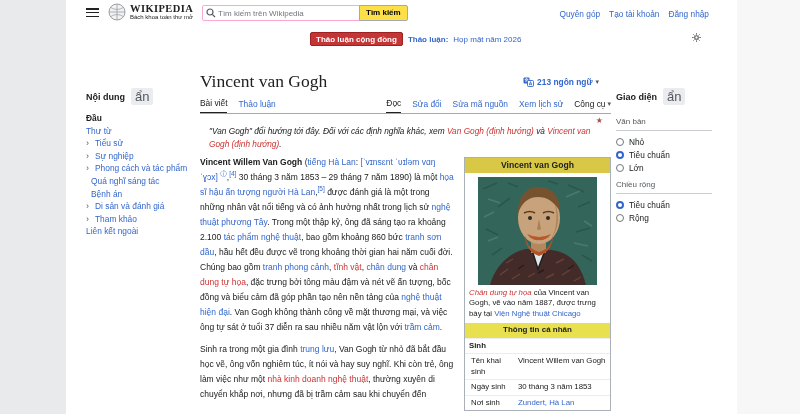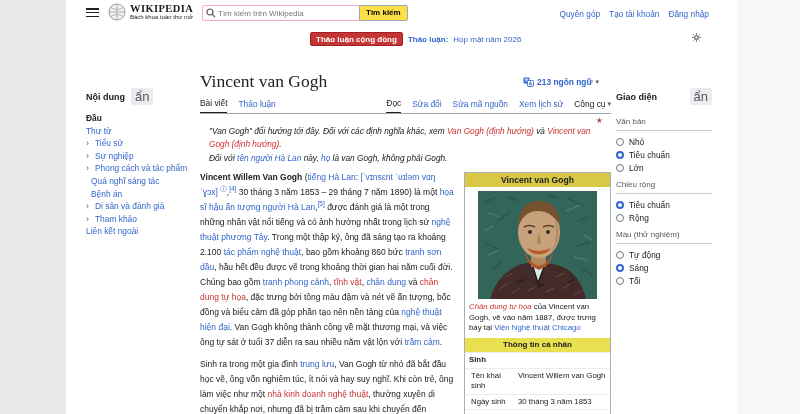--- a/index.html
+++ b/index.html
@@ -71,21 +71,21 @@
   .ib-caption{padding:1px 4px 4px;}
   .ib-sect{background:#e8e04e;font-weight:bold;text-align:center;font-size:8px;padding:2px 0;}
   .ib-group{font-weight:bold;padding:2px 4px;border-top:1px solid #eaecf0;}
   .ib-row{display:flex;border-top:1px solid #eaecf0;}
   .ib-row .lbl{flex:0 0 42px;padding:2px 2px 2px 6px;}
   .ib-row .val{flex:1;padding:2px 3px;}
   .ib-row .val.link{color:#3366cc;cursor:pointer;}
 
   
   .appearance{position:absolute;left:550px;top:88px;width:96px;font-size:8.3px;}
-  .ap-head{display:flex;align-items:center;gap:6px;margin-bottom:6px;justify-content:space-between;}
+  .ap-head{display:flex;align-items:center;gap:6px;margin-bottom:6px;}
   .ap-title{font-weight:bold;font-size:9px;}
   .ap-group-label{color:#54595d;font-size:8px;padding:6px 0 4px;border-bottom:1px solid #c8ccd1;margin-bottom:4px;}
   .ap-opt{display:flex;align-items:center;gap:5px;height:13px;cursor:pointer;}
   .radio{width:8px;height:8px;box-sizing:border-box;border:1px solid #72777d;border-radius:50%;background:#fff;flex:0 0 8px;}
   .radio.sel{border:2.5px solid #3366cc;}
   svg{display:block;}
 </style>
 </head>
 <body>
 
@@ -258,21 +258,20 @@
 
           <span class="tab dark">
             <span>Công cụ</span>
             <span class="caret">▾</span>
           </span>
         </div>
     </div>
     <div class="star">★</div>
 
     <div class="hatnote"><span class="sg-p">"Van Gogh" đổi hướng tới đây. Đối với các định nghĩa khác, xem </span><span class="sg-r">Van Gogh (định hướng)</span><span class="sg-p"> và </span><span class="sg-r">Vincent van Gogh (định hướng)</span><span class="sg-p">.</span></div>
-    <div class="hatnote"><span class="sg-p">Đối với </span><span class="sg-l">tên người Hà Lan</span><span class="sg-p"> này, </span><span class="sg-l">họ</span><span class="sg-p"> là van Gogh, không phải Gogh.</span></div>
 
     <div class="bodytext">
 
       <div class="infobox">
         <div class="ib-title">Vincent van Gogh</div>
         <svg class="ib-img" width="119" height="108" viewBox="0 0 119 108">
           <rect width="119" height="108" fill="#34655a"></rect>
           <g stroke-width="1.6" opacity=".8">
             <path d="M5 12 l14 -6 M20 30 l12 -9 M90 8 l16 7 M100 30 l12 -5 M8 52 l12 6 M98 55 l14 -4 M14 78 l10 -7 M104 78 l10 6 M30 6 l10 4 M70 4 l10 3" stroke="#27544a" fill="none"></path>
             <path d="M10 22 l12 4 M88 20 l14 -6 M6 40 l10 -5 M106 44 l8 5 M96 66 l14 3 M10 64 l10 -4" stroke="#4e8071" fill="none"></path>
@@ -360,36 +359,16 @@
                 <span>Tiêu chuẩn</span>
               </div>
 
               <div class="ap-opt">
                 <span class="radio"></span>
                 <span>Rộng</span>
               </div>
             </div>
         </div>
 
-        <div>
-          <div class="ap-group-label">Màu (thử nghiệm)</div>
-          <div>
-
-              <div class="ap-opt">
-                <span class="radio"></span>
-                <span>Tự động</span>
-              </div>
-
-              <div class="ap-opt">
-                <span class="radio sel"></span>
-                <span>Sáng</span>
-              </div>
-
-              <div class="ap-opt">
-                <span class="radio"></span>
-                <span>Tối</span>
-              </div>
-            </div>
-        </div>
       </div>
   </div>
 
 </div>
 
 </body></html>

